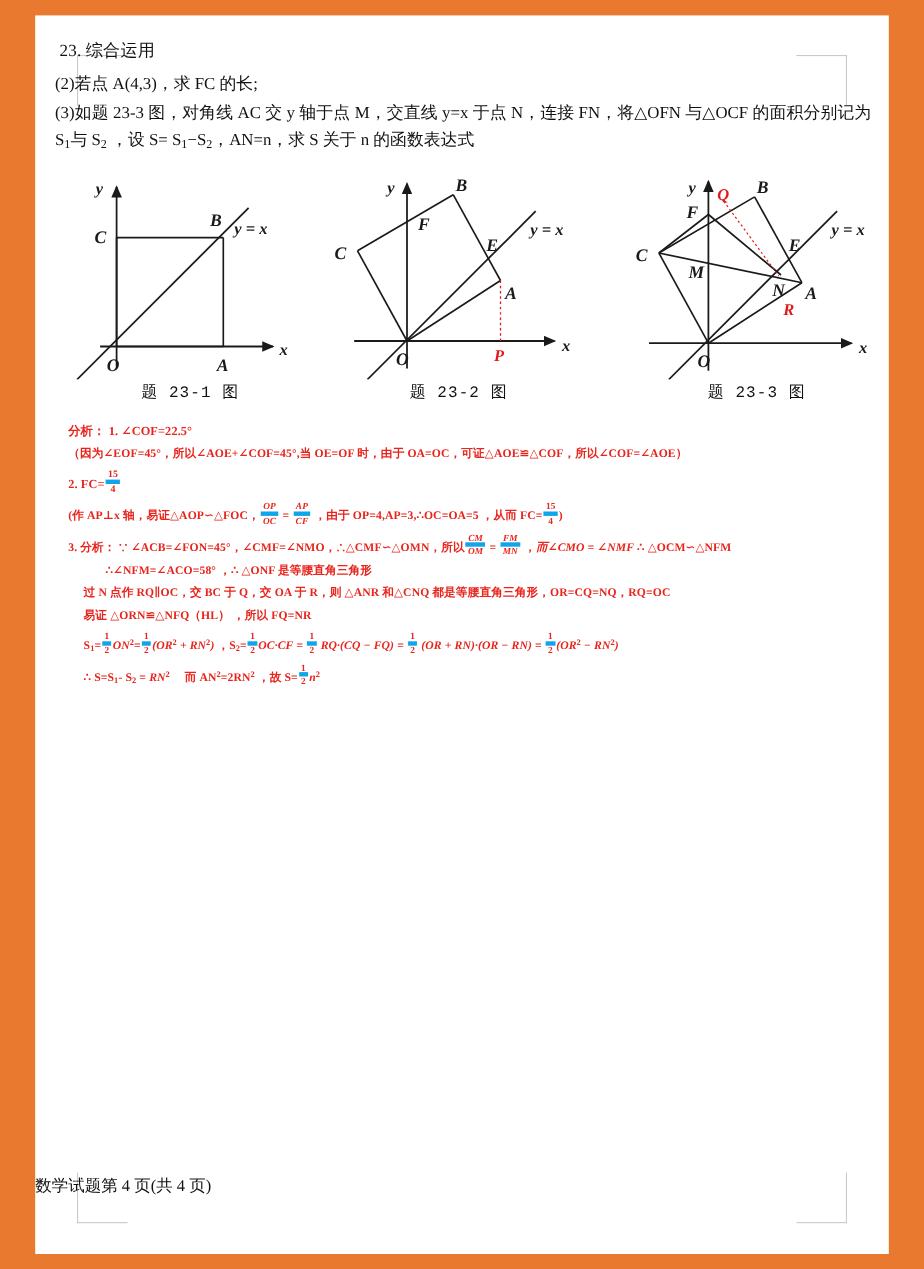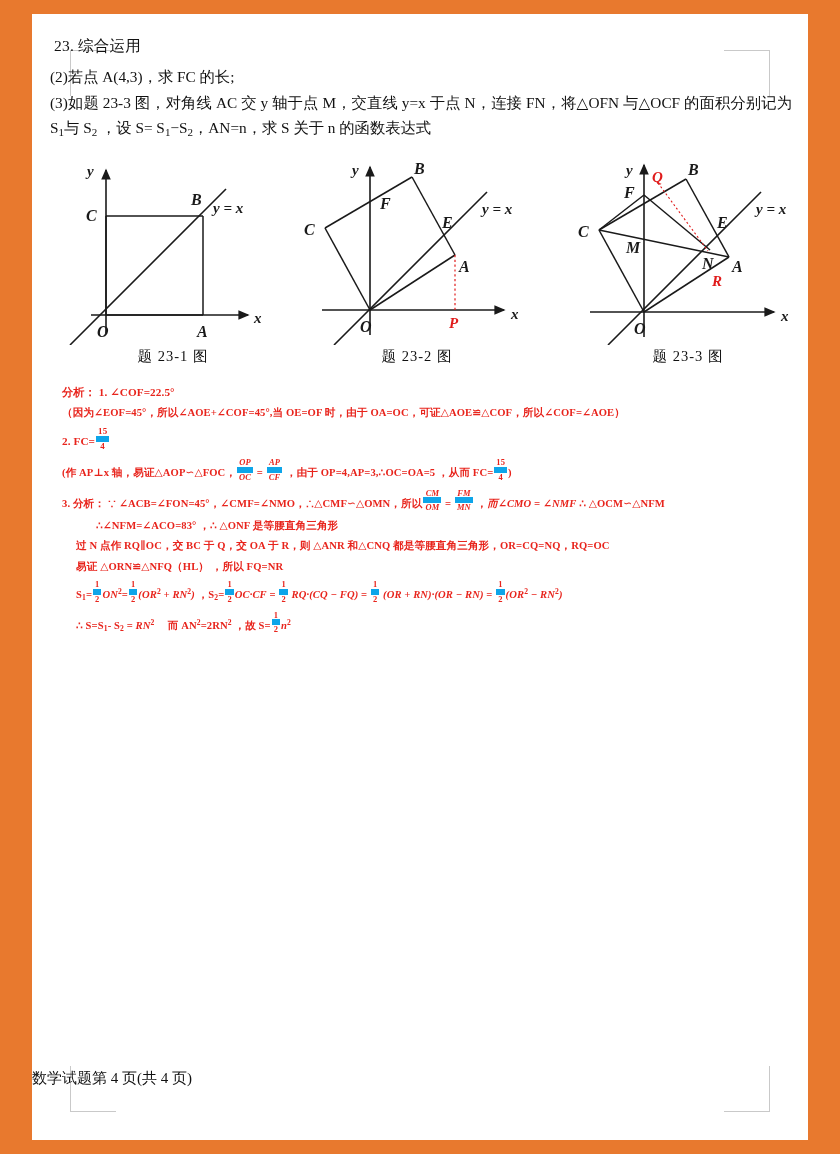--- a/index.html
+++ b/index.html
@@ -34,39 +34,39 @@
   .indent { text-indent:2em; }
   .ital { font-style:italic; }
   .sub { font-size:0.72em; vertical-align:-0.25em; }
 
   
   .figures { position:relative; height:218px; margin-top:14px; }
   .fig { position:absolute; top:0; }
   .fig svg { display:block; }
   .fig-cap {
     text-align:center; font-size:14.5px; color:#111; margin-top:2px;
-    font-family:Liberation Serif, serif; letter-spacing:1px;
+    font-family:Liberation Mono, monospace; letter-spacing:1px;
   }
   #fig1 { left:8px;   width:230px; }
   #fig2 { left:242px; width:250px; }
   #fig3 { left:512px; width:252px; }
 
   text.lbl  { font-family:"Liberation Serif","DejaVu Serif",serif; font-style:italic; font-weight:bold; font-size:16px; fill:#1a1a1a; }
   text.lblr { font-family:"Liberation Serif","DejaVu Serif",serif; font-style:italic; font-weight:bold; font-size:15px; fill:#e01b1b; }
   text.axis { font-family:"Liberation Serif","DejaVu Serif",serif; font-style:italic; font-weight:bold; font-size:15px; fill:#1a1a1a; }
   text.eq   { font-family:"Liberation Serif","DejaVu Serif",serif; font-style:italic; font-weight:bold; font-size:15px; fill:#1a1a1a; }
 
   
   .analysis { margin-top:12px; color:#e8241c; font-weight:bold; }
   .analysis .ln { font-size:11.2px; line-height:1.28; margin-bottom:7px; white-space:nowrap; letter-spacing:.1px;margin-left:12px; }
   .analysis .ln.ind1 { margin-left:26px; }
   .analysis .ln.ind2 { margin-left:46px; }
   .analysis .ln.small { font-size:10.6px; }
   .frac { display:inline-block; vertical-align:-0.42em; text-align:center; font-size:0.8em; line-height:1.02; margin:0 1px; }
-  .frac .num { display:block; border-bottom:6px solid #0ea5e9; padding:0 2px; }
+  .frac .num { display:block; border-bottom:4px solid #0ea5e9; padding:0 2px; }
   .frac .den { display:block; padding:0 2px; }
   .mi { font-style:italic; }
   .sup { font-size:0.72em; vertical-align:0.5em; }
   .sb  { font-size:0.72em; vertical-align:-0.28em; }
 
   
   .footer {
     position:absolute; left:0; right:0; bottom:52px;
     text-align:left; font-size:15px; color:#111;
   }
@@ -210,21 +210,21 @@
       <div class="ln">分析： 1. ∠COF=22.5°</div>
 
       <div class="ln small">（因为∠EOF=45°，所以∠AOE+∠COF=45°,当 OE=OF 时，由于 OA=OC，可证△AOE≌△COF，所以∠COF=∠AOE）</div>
 
       <div class="ln">2. FC=<span class="frac"><span class="num">15</span><span class="den">4</span></span></div>
 
       <div class="ln small">(作 AP⊥x 轴，易证△AOP∽△FOC，<span class="frac"><span class="num mi">OP</span><span class="den mi">OC</span></span> = <span class="frac"><span class="num mi">AP</span><span class="den mi">CF</span></span> ，由于 OP=4,AP=3,∴OC=OA=5 ，从而 FC=<span class="frac"><span class="num">15</span><span class="den">4</span></span>)</div>
 
       <div class="ln small">3. 分析： ∵ ∠ACB=∠FON=45°，∠CMF=∠NMO，∴△CMF∽△OMN，所以<span class="frac"><span class="num mi">CM</span><span class="den mi">OM</span></span> = <span class="frac"><span class="num mi">FM</span><span class="den mi">MN</span></span> ，<span class="mi">而∠CMO = ∠NMF</span> ∴ △OCM∽△NFM</div>
 
-      <div class="ln small ind2">∴∠NFM=∠ACO=83° ，∴ △ONF 是等腰直角三角形</div>
+      <div class="ln small ind2">∴∠NFM=∠ACO=58° ，∴ △ONF 是等腰直角三角形</div>
 
       <div class="ln small ind1">过 N 点作 RQ∥OC，交 BC 于 Q，交 OA 于 R，则 △ANR 和△CNQ 都是等腰直角三角形，OR=CQ=NQ，RQ=OC</div>
 
       <div class="ln small ind1">易证 △ORN≌△NFQ（HL） ，所以 FQ=NR</div>
 
       <div class="ln small ind1">S<span class="sb">1</span>=<span class="frac"><span class="num">1</span><span class="den">2</span></span><span class="mi">ON</span><span class="sup">2</span>=<span class="frac"><span class="num">1</span><span class="den">2</span></span><span class="mi">(OR</span><span class="sup">2</span><span class="mi"> + RN</span><span class="sup">2</span><span class="mi">)</span> ，S<span class="sb">2</span>=<span class="frac"><span class="num">1</span><span class="den">2</span></span><span class="mi">OC·CF</span> = <span class="frac"><span class="num">1</span><span class="den">2</span></span> <span class="mi">RQ·(CQ − FQ)</span> = <span class="frac"><span class="num">1</span><span class="den">2</span></span> <span class="mi">(OR + RN)·(OR − RN)</span> = <span class="frac"><span class="num">1</span><span class="den">2</span></span><span class="mi">(OR</span><span class="sup">2</span><span class="mi"> − RN</span><span class="sup">2</span><span class="mi">)</span></div>
 
       <div class="ln small ind1">∴ S=S<span class="sb">1</span>- S<span class="sb">2</span> = <span class="mi">RN</span><span class="sup">2</span>　 而 AN<span class="sup">2</span>=2RN<span class="sup">2</span> ，故 S=<span class="frac"><span class="num">1</span><span class="den">2</span></span><span class="mi">n</span><span class="sup">2</span></div>
     </div>
   </div>

